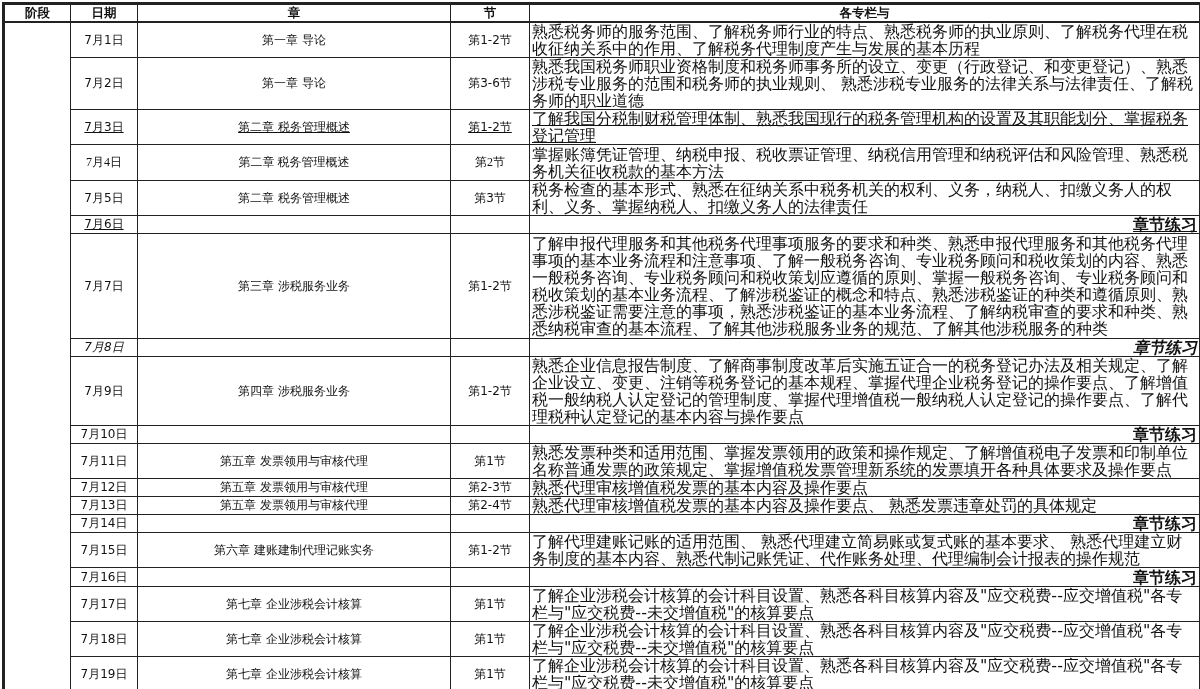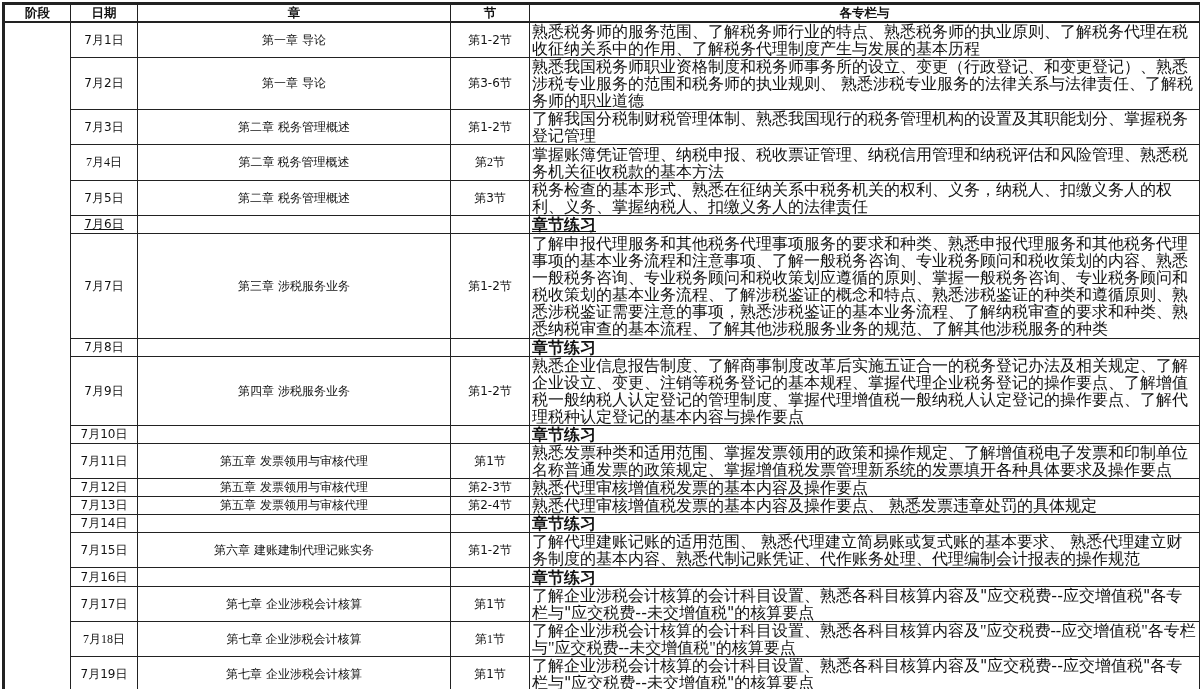--- a/index.html
+++ b/index.html
@@ -6,21 +6,21 @@
   body { width: 1200px; height: 689px; overflow: hidden; position: relative;
          font-family: "DejaVu Sans", "Liberation Sans", sans-serif; color: #111; }
   .sheet { position: absolute; left: 2px; top: 2px; width: 1195px; border-left: 2px solid #222; border-right: 2px solid #222; border-top: 2px solid #222; }
   .title { height: 36px; line-height: 36px; text-align: center; font-size: 22px; font-weight: bold;
            border-bottom: 1px solid #222; letter-spacing: 1px; }
   table { border-collapse: collapse; table-layout: fixed; width: 1195px; }
   th, td { border: 1px solid #222; padding: 0; font-size: 12px; overflow: hidden; }
   th { height: 16px; line-height: 16px; font-weight: bold; text-align: center; font-size: 12.5px; border-bottom: 2px solid #222; }
   td.c { text-align: center; vertical-align: middle; white-space: nowrap; }
   td.k { text-align: left; vertical-align: middle; padding: 0 2px; line-height: 17px; font-size: 16px; word-break: break-all; }
-  td.k.bold { font-weight: bold; }
+  td.k.bold { font-weight: bold; text-align: right; }
   td.stage { border-bottom: none; }
   col.c1 { width: 66px; } col.c2 { width: 67px; } col.c3 { width: 313px; } col.c4 { width: 79px; } col.c5 { width: 670px; }
 </style>
 </head>
 <body>
 
 <div class="sheet">
   <table>
     <colgroup>
         <col class="c1">
@@ -45,21 +45,21 @@
           <td class="c">第一章 导论</td>
           <td class="c">第1-2节</td>
           <td class="k">熟悉税务师的服务范围、了解税务师行业的特点、熟悉税务师的执业原则、了解税务代理在税收征纳关系中的作用、了解税务代理制度产生与发展的基本历程</td>
         </tr>
         <tr style="height: 45px;">
           <td class="c">7月2日</td>
           <td class="c">第一章 导论</td>
           <td class="c">第3-6节</td>
           <td class="k">熟悉我国税务师职业资格制度和税务师事务所的设立、变更（行政登记、和变更登记）、熟悉涉税专业服务的范围和税务师的执业规则、 熟悉涉税专业服务的法律关系与法律责任、了解税务师的职业道德</td>
         </tr>
-        <tr style="height: 17px;">
+        <tr style="height: 17px; text-decoration: underline;">
           <td class="c">7月3日</td>
           <td class="c">第二章 税务管理概述</td>
           <td class="c">第1-2节</td>
           <td class="k">了解我国分税制财税管理体制、熟悉我国现行的税务管理机构的设置及其职能划分、掌握税务登记管理</td>
         </tr>
         <tr style="height: 36px; font-family: Liberation Serif, serif;">
           <td class="c">7月4日</td>
           <td class="c">第二章 税务管理概述</td>
           <td class="c">第2节</td>
           <td class="k">掌握账簿凭证管理、纳税申报、税收票证管理、纳税信用管理和纳税评估和风险管理、熟悉税务机关征收税款的基本方法</td>
@@ -75,21 +75,21 @@
           <td class="c"></td>
           <td class="c"></td>
           <td class="k bold">章节练习</td>
         </tr>
         <tr style="height: 105px;">
           <td class="c">7月7日</td>
           <td class="c">第三章 涉税服务业务</td>
           <td class="c">第1-2节</td>
           <td class="k">了解申报代理服务和其他税务代理事项服务的要求和种类、熟悉申报代理服务和其他税务代理事项的基本业务流程和注意事项、了解一般税务咨询、专业税务顾问和税收策划的内容、熟悉一般税务咨询、专业税务顾问和税收策划应遵循的原则、掌握一般税务咨询、专业税务顾问和税收策划的基本业务流程、了解涉税鉴证的概念和特点、熟悉涉税鉴证的种类和遵循原则、熟悉涉税鉴证需要注意的事项，熟悉涉税鉴证的基本业务流程、了解纳税审查的要求和种类、熟悉纳税审查的基本流程、了解其他涉税服务业务的规范、了解其他涉税服务的种类</td>
         </tr>
-        <tr style="height: 18px;">
+        <tr style="height: 18px; font-style: italic;">
           <td class="c">7月8日</td>
           <td class="c"></td>
           <td class="c"></td>
           <td class="k bold">章节练习</td>
         </tr>
         <tr style="height: 52px;">
           <td class="c">7月9日</td>
           <td class="c">第四章 涉税服务业务</td>
           <td class="c">第1-2节</td>
           <td class="k">熟悉企业信息报告制度、了解商事制度改革后实施五证合一的税务登记办法及相关规定、了解企业设立、变更、注销等税务登记的基本规程、掌握代理企业税务登记的操作要点、了解增值税一般纳税人认定登记的管理制度、掌握代理增值税一般纳税人认定登记的操作要点、了解代理税种认定登记的基本内容与操作要点</td>
@@ -135,21 +135,21 @@
           <td class="c"></td>
           <td class="c"></td>
           <td class="k bold">章节练习</td>
         </tr>
         <tr style="height: 23px;">
           <td class="c">7月17日</td>
           <td class="c">第七章 企业涉税会计核算</td>
           <td class="c">第1节</td>
           <td class="k">了解企业涉税会计核算的会计科目设置、熟悉各科目核算内容及"应交税费--应交增值税"各专栏与"应交税费--未交增值税"的核算要点</td>
         </tr>
-        <tr style="height: 35px; font-family: Liberation Serif, serif;">
+        <tr style="height: 35px;">
           <td class="c">7月18日</td>
           <td class="c">第七章 企业涉税会计核算</td>
           <td class="c">第1节</td>
           <td class="k">了解企业涉税会计核算的会计科目设置、熟悉各科目核算内容及"应交税费--应交增值税"各专栏与"应交税费--未交增值税"的核算要点</td>
         </tr>
         <tr style="height: 35px;">
           <td class="c">7月19日</td>
           <td class="c">第七章 企业涉税会计核算</td>
           <td class="c">第1节</td>
           <td class="k">了解企业涉税会计核算的会计科目设置、熟悉各科目核算内容及"应交税费--应交增值税"各专栏与"应交税费--未交增值税"的核算要点</td>

